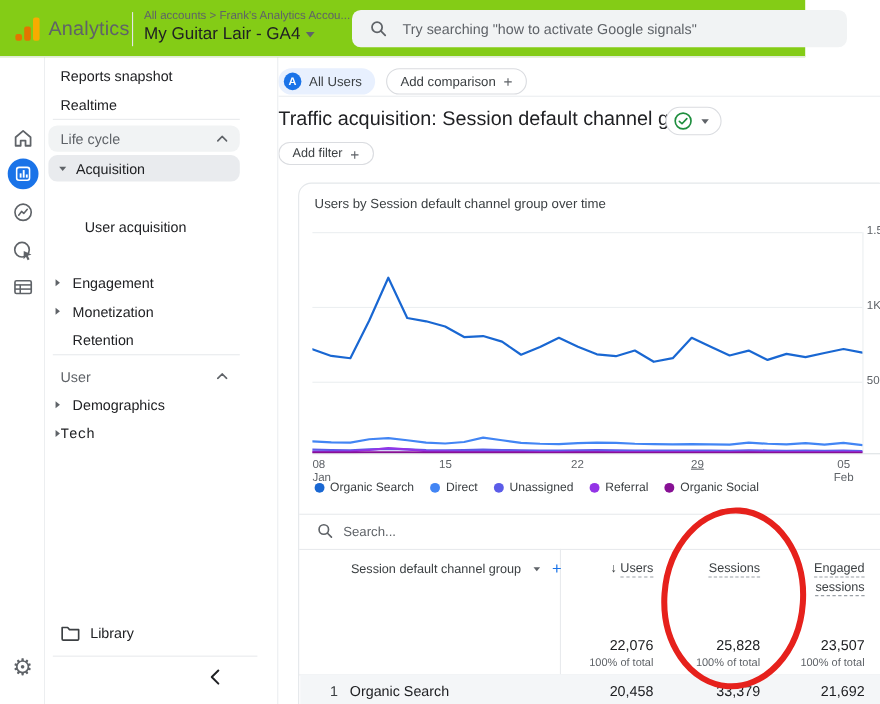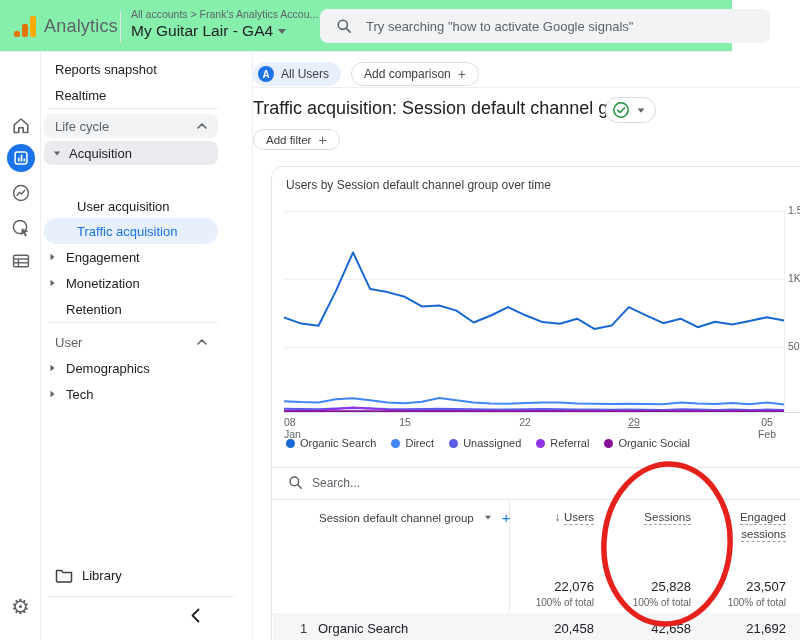--- a/index.html
+++ b/index.html
@@ -1,21 +1,21 @@
 <!DOCTYPE html>
 <html><head>
 <meta charset="utf-8">
 <style>
   * { margin:0; padding:0; box-sizing:border-box; }
   html,body { width:800px; height:640px; overflow:hidden; background:#fff;
     font-family:"Liberation Sans","DejaVu Sans",sans-serif; color:#202124; }
   .page { position:relative; width:800px; height:640px; background:#fff; }
   .abs { position:absolute; }
   
-  .appbar { position:absolute; left:0; top:0; width:732px; height:52px; background:#86efac; border-bottom:1px solid #eceef0; z-index:5;padding-left:14px; }
+  .appbar { position:absolute; left:0; top:0; width:732px; height:52px; background:#84cc16; border-bottom:1px solid #eceef0; z-index:5;padding-left:14px; }
   .logo-bars { display:flex; align-items:flex-end; gap:2px; height:22px; }
   .logo-dot { width:6px; height:6px; border-radius:2px; background:#e37400; }
   .logo-mid { width:6px; height:13px; border-radius:2px; background:#e37400; }
   .logo-tall { width:6px; height:21px; border-radius:2px; background:#f9ab00; }
   .product-name { font-size:18px; color:#5f6368; letter-spacing:.2px; }
   .vdiv { width:1px; background:#e3e6e8; }
   .crumb-small { font-size:10.5px; color:#5f6368; white-space:nowrap; }
   .property { font-size:15.5px; color:#202124; white-space:nowrap; display:flex; align-items:center; gap:5px; }
   .searchbar { position:absolute; left:320px; top:9px; width:450px; height:34px; background:#f1f3f4; border-radius:8px; display:flex; align-items:center; padding-left:16px; gap:14px; }
   .search-ph { font-size:13px; color:#5f6368; }
@@ -159,23 +159,20 @@
       <span>Life cycle</span>
       <svg style="margin-left:auto;" width="10" height="6" viewBox="0 0 10 6">
           <polyline points="1,5 5,1 9,5" fill="none" stroke="#5f6368" stroke-width="1.5" stroke-linecap="round"></polyline>
         </svg>
     </div>
 
     <div class="nav-row" style="left:36px; top:143px;">
         <span>User acquisition</span>
       </div>
 
-    <div class="nav-pill active-pill" style="left:3px; top:166px; width:174px; height:26px;">
-      <span class="active-label" style="margin-left:33px;">Traffic acquisition</span>
-    </div>
 
     <div class="nav-row" style="left:9px; top:194px;">
       <span class="tri-right" style="transform:scale(.8);"></span>
       <span style="margin-left:11px;">Engagement</span>
     </div>
     <div class="nav-row" style="left:9px; top:220px;">
       <span class="tri-right" style="transform:scale(.8);"></span>
       <span style="margin-left:11px;">Monetization</span>
     </div>
     <div class="nav-row" style="left:25px; top:246px;">
@@ -190,21 +187,21 @@
           <polyline points="1,5 5,1 9,5" fill="none" stroke="#5f6368" stroke-width="1.5" stroke-linecap="round"></polyline>
         </svg>
     </div>
 
     <div class="nav-row" style="left:9px; top:305px;">
       <span class="tri-right" style="transform:scale(.8);"></span>
       <span style="margin-left:11px;">Demographics</span>
     </div>
     <div class="nav-row" style="left:9px; top:331px;">
       <span class="tri-right" style="transform:scale(.8);"></span>
-      <span style="margin-left:11px;">Tech</span>
+      <span style="font-family:Liberation Mono, monospace;">Tech</span>
     </div>
 
     <div class="nav-row" style="left:14px; top:512px;">
       <svg width="18" height="15" viewBox="0 0 18 15" style="margin-right:9px;">
         <path d="M1.5 2.5 h5 l1.7 1.9 h8.3 v8.6 a1 1 0 0 1 -1 1 h-13 a1 1 0 0 1 -1 -1 Z" fill="none" stroke="#3c4043" stroke-width="1.5" stroke-linejoin="round"></path>
       </svg>
       <span>Library</span>
     </div>
     <div class="hr" style="left:7px; top:544px; width:186px;"></div>
     <div class="abs" style="left:150px; top:556px; cursor:pointer;">
@@ -343,21 +340,21 @@
       <div class="pct" style="left:232px; top:430px;">100% of total</div>
       <div class="pct" style="left:329px; top:430px;">100% of total</div>
       <div class="pct" style="left:424px; top:430px;">100% of total</div>
 
       <div class="t-div" style="top:446px;"></div>
 
       <div class="row-bg">
         <span class="abs" style="left:27px; top:8px; font-size:13px; color:#3c4043;">1</span>
         <span class="abs" style="left:45px; top:8px; font-size:13px;">Organic Search</span>
         <span class="num-cell" style="left:231px; top:8px;">20,458</span>
-        <span class="num-cell" style="left:328px; top:8px;">42,658</span>
+        <span class="num-cell" style="left:328px; top:8px;">33,379</span>
         <span class="num-cell" style="left:423px; top:8px;">21,692</span>
       </div>
     </section>
   </main>
 
   <svg class="annot" width="140" height="172" viewBox="0 0 140 172">
     <ellipse id="annot-ellipse" cx="69" cy="86" rx="63" ry="80" fill="none" stroke-width="5.5" transform="rotate(4 69 86)" stroke="#e6211c"></ellipse>
   </svg>
 </div>
 

